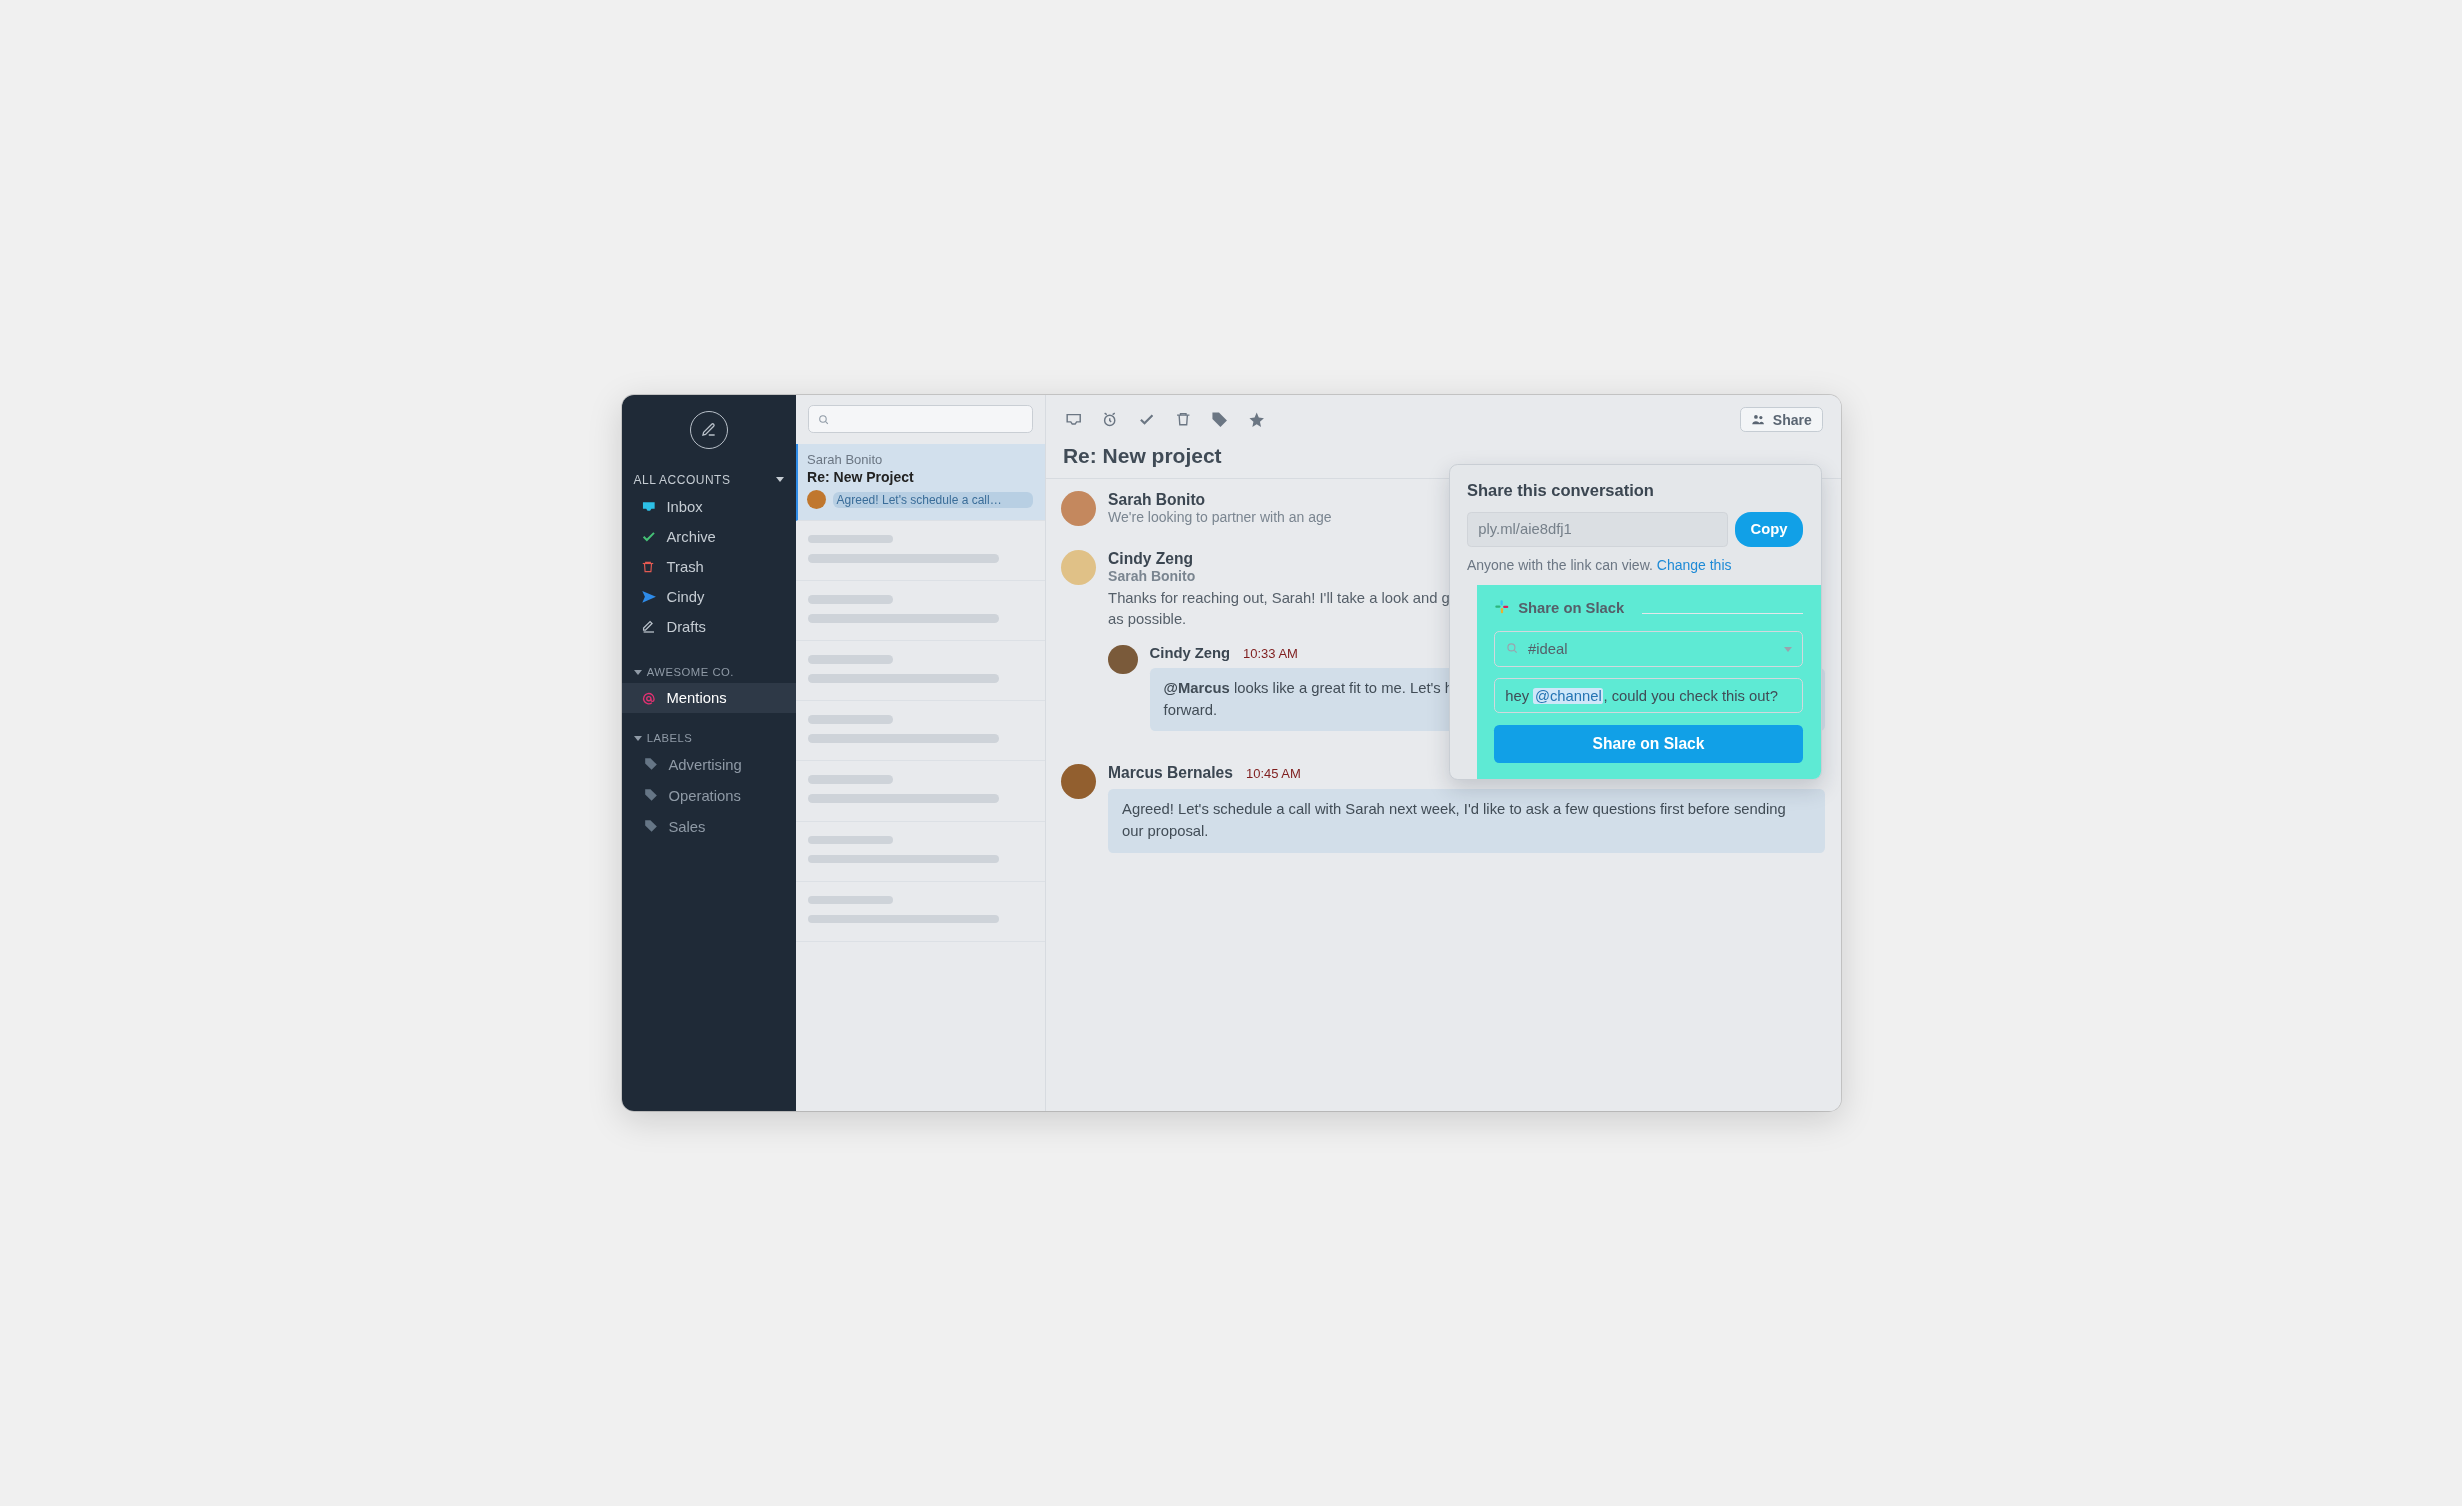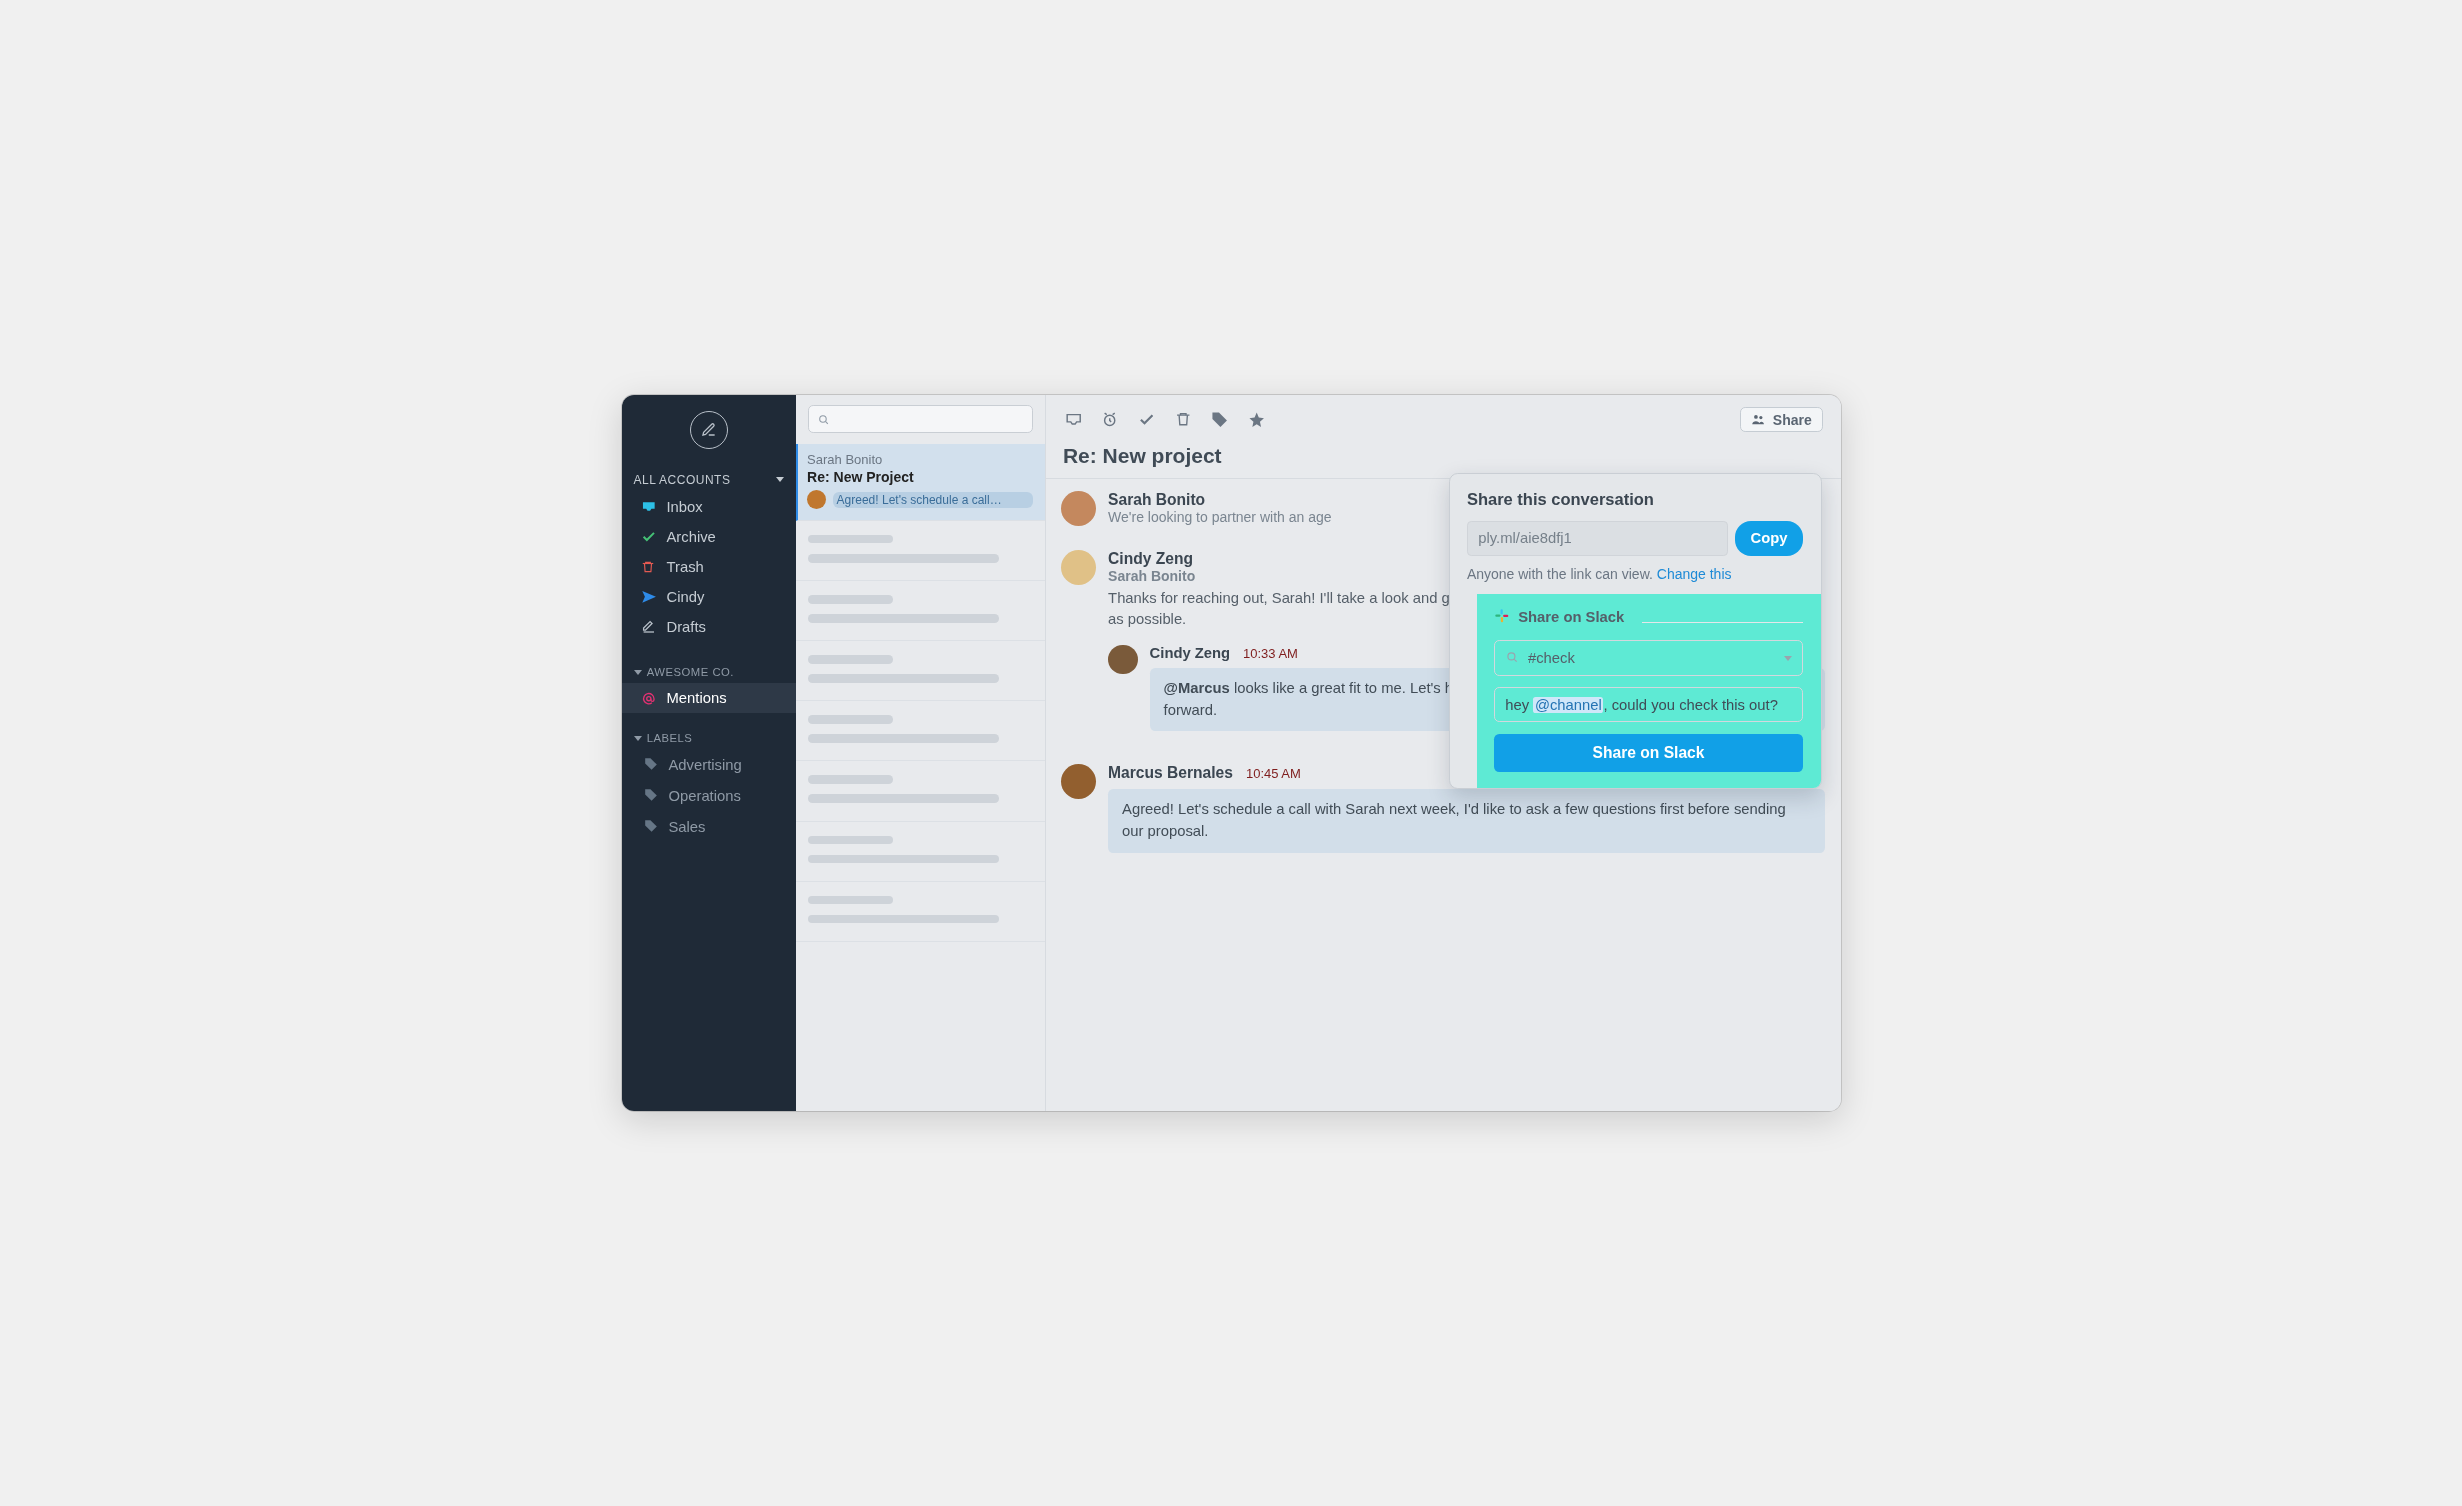--- a/index.html
+++ b/index.html
@@ -110,21 +110,21 @@
   .bubble .men{font-weight:700;text-align:right;}
   .compose{padding:8.7px 15.6px 14px 15.6px;}
   .compose-box{
     border:0.9px solid #c5ccd3;border-radius:7px;height:45px;background:#f0f2f4;
     display:flex;align-items:center;padding:0 14px;color:#9aa3ad;font-size:14.8px;
   }
   .compose-box .at{margin-left:auto;color:#7e8892;}
 
   
   .popover{
-    position:absolute; top:78px; right:19px;
+    position:absolute; top:69px; right:19px;
     width:373px; background:#e4e7ea;border:0.9px solid #c9ced4;border-radius:8.7px;
     box-shadow:0 8.7px 22.6px rgba(30,40,55,.18);
     font-size:14.8px; color:#3d4853; overflow:hidden;
   }
   .pop-pad{padding:15.6px 17.4px 12px 17.4px;}
   .pop-title{font-size:16.5px;font-weight:700;color:#3b4651;margin-bottom:12px;}
   .link-row{display:flex;gap:7px;margin-bottom:10.4px;}
   .link-field{flex:1;height:35px;background:#dbdfe3;border:0.9px solid #d0d4d9;border-radius:4.3px;display:flex;align-items:center;padding:0 10.4px;color:#76808a;}
   .copy-btn{background:#11a0e7;color:#fff;border:none;border-radius:16px;padding:0 15.6px;font-size:14.8px;font-weight:600;cursor:pointer;}
   .perm-line{color:#6b7683;font-size:14px;}
@@ -415,21 +415,21 @@
                 </g>
               </svg>
           </span>
           <span>Share on Slack</span>
         </div>
         <div class="slack-input">
           <span class="sic"><svg width="14" height="14" viewBox="0 0 24 24" fill="none" stroke="currentColor" stroke-width="2">
                 <circle cx="11" cy="11" r="6"></circle>
                 <path d="M20 20l-4-4"></path>
               </svg></span>
-          <span>#check</span>
+          <span>#ideal</span>
           <span class="caret caret-tri"></span>
         </div>
         <div class="slack-msg">
           <span>hey </span><span class="hl">@channel</span><span>, could you check this out?</span>
         </div>
         <button class="share-slack-btn">Share on Slack</button>
       </div>
     </div>
 
   </section>

